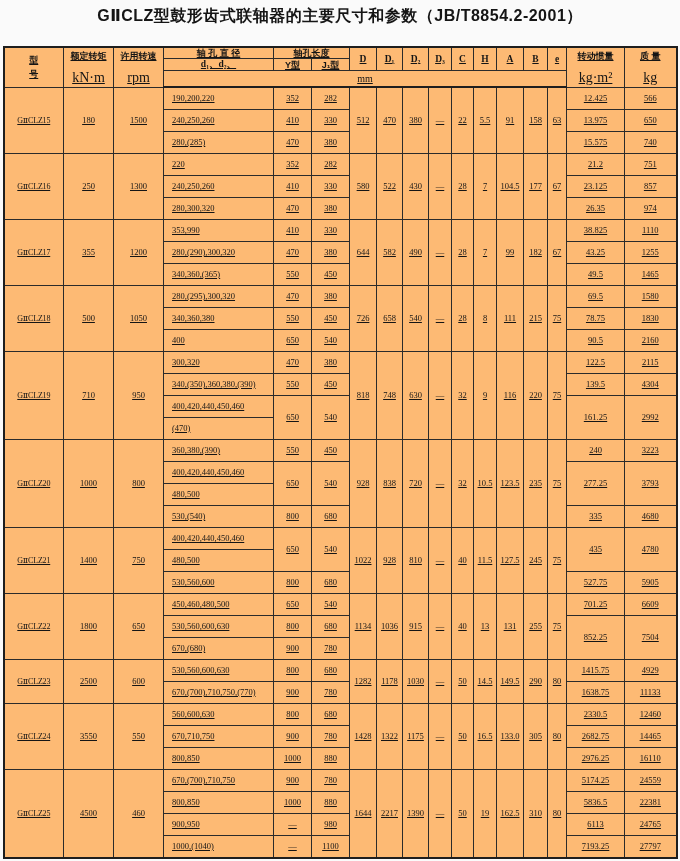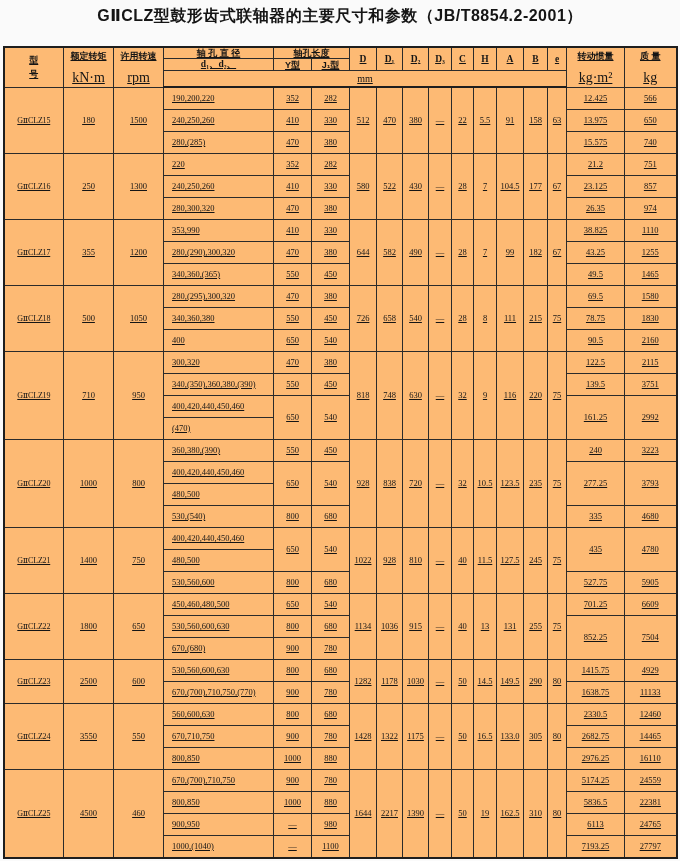--- a/index.html
+++ b/index.html
@@ -257,21 +257,21 @@
         <td rowspan="4">220</td>
         <td rowspan="4">75</td>
         <td>122.5</td>
         <td>2115</td>
       </tr>
       <tr>
         <td class="dcol">340,(350),360,380,(390)</td>
         <td>550</td>
         <td>450</td>
         <td>139.5</td>
-        <td>3751</td>
+        <td>4304</td>
       </tr>
       <tr>
         <td class="dcol">400,420,440,450,460</td>
         <td rowspan="2">650</td>
         <td rowspan="2">540</td>
         <td rowspan="2">161.25</td>
         <td rowspan="2">2992</td>
       </tr>
       <tr>
         <td class="dcol">(470)</td>

